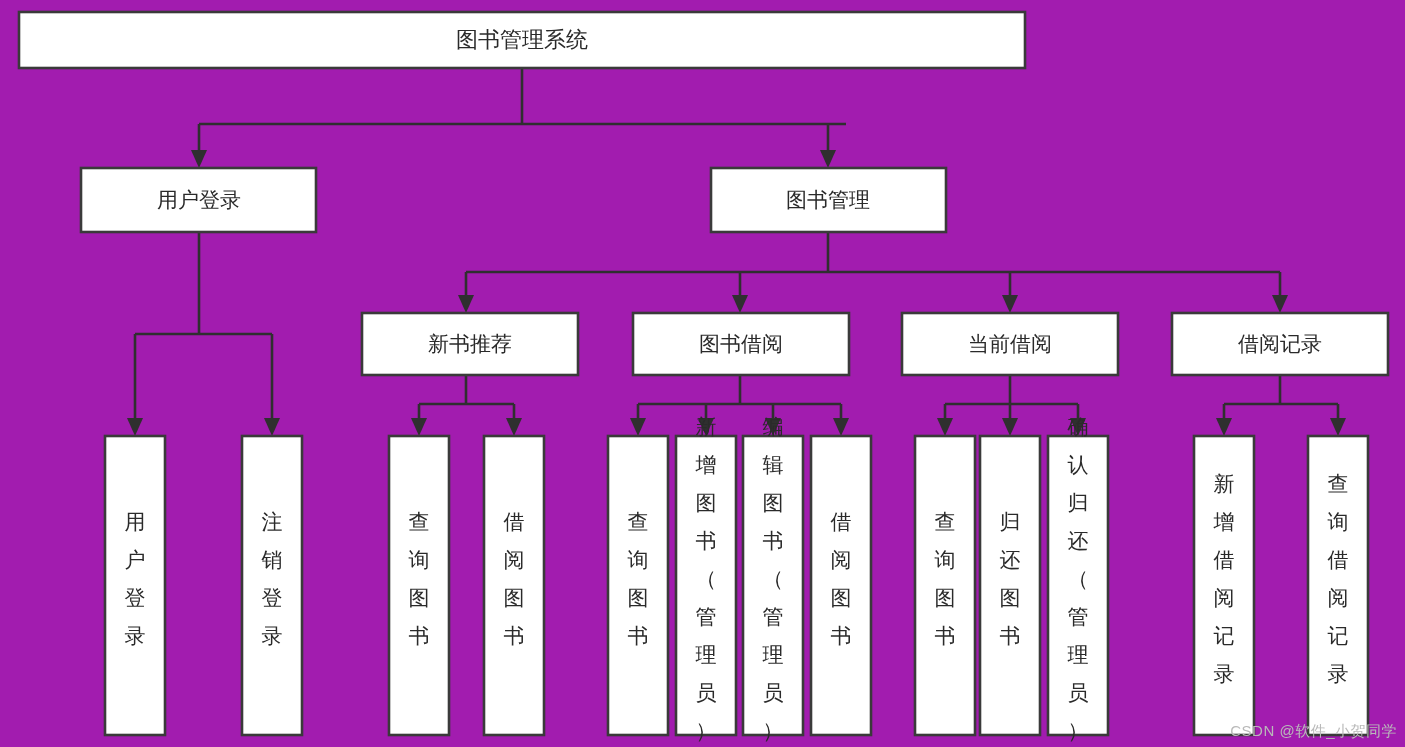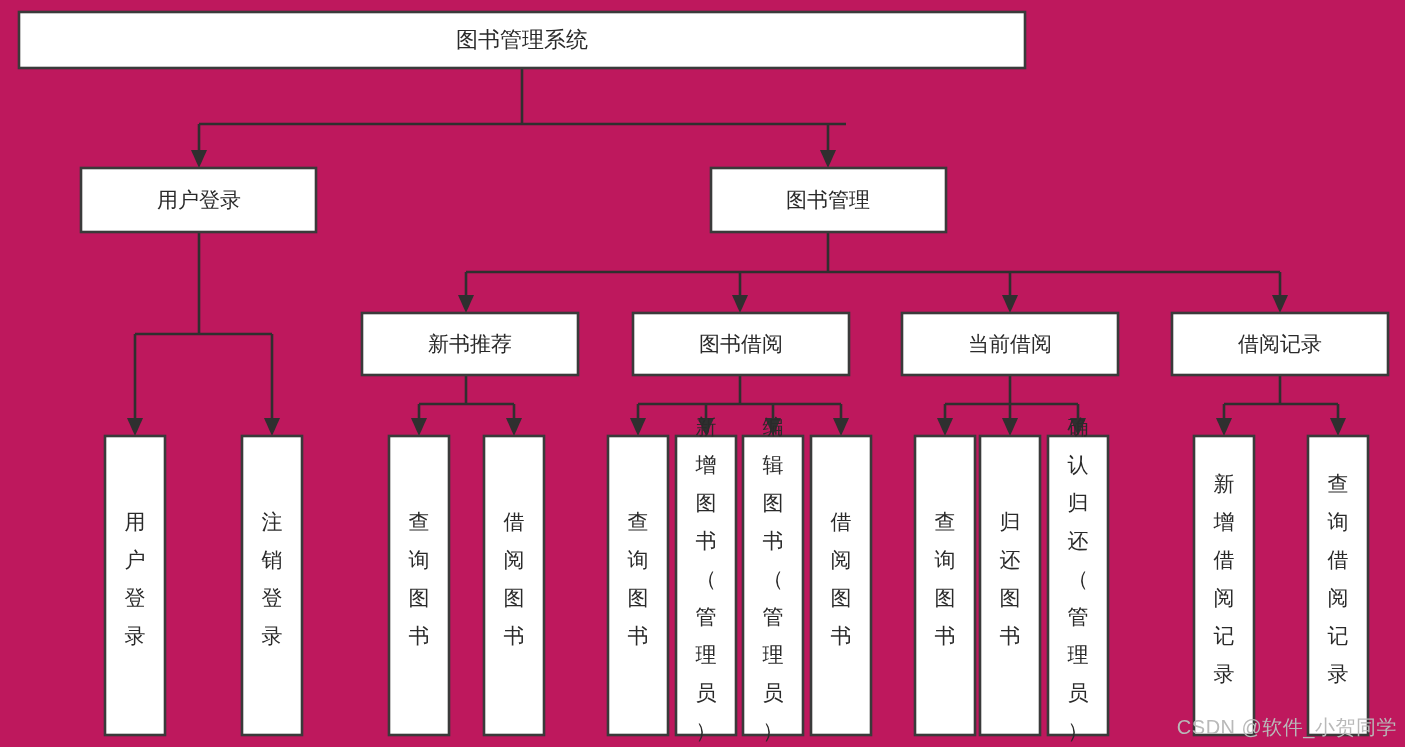--- a/index.html
+++ b/index.html
@@ -1,38 +1,38 @@
 <!DOCTYPE html>
 <html><head>
 <meta charset="utf-8">
 <style>
   html,body{margin:0;padding:0;background:#ffffff;}
   body{
     font-family:"Liberation Sans","DejaVu Sans",sans-serif;
     width:1405px;height:747px;overflow:hidden;
   }
-  #stage{position:relative;width:1405px;height:747px;background:#be185d;}
+  #stage{position:relative;width:1405px;height:747px;background:#a21caf;}
   svg#diagram{position:absolute;left:0;top:0;width:1405px;height:747px;display:block;}
   .box{fill:#ffffff;stroke:#3a3a3a;stroke-width:2.6;}
   .link{stroke:#2f2f2f;stroke-width:2.6;fill:none;stroke-linecap:butt;}
   .arrowhead{fill:#2f2f2f;stroke:none;}
   .lbl{
     font-family:"Liberation Sans","DejaVu Sans",sans-serif;
     fill:#2a2a2a;font-size:21px;text-anchor:middle;
     dominant-baseline:middle;
   }
   .lbl-root{font-size:22px;}
   .vlbl{
     font-family:"Liberation Sans","DejaVu Sans",sans-serif;
     fill:#2a2a2a;font-size:21px;text-anchor:middle;
   }
   .watermark{
     position:absolute;right:8px;bottom:6px;
     font-family:"Liberation Sans","DejaVu Sans",sans-serif;
-    font-size:20px;color:#b9b9b9;white-space:nowrap;
+    font-size:15px;color:#b9b9b9;white-space:nowrap;
     letter-spacing:0.5px;pointer-events:none;
   }
 </style>
 </head>
 <body>
 
 <div id="stage">
 
   <svg id="diagram" viewBox="0 0 1405 747">
     <defs></defs>

